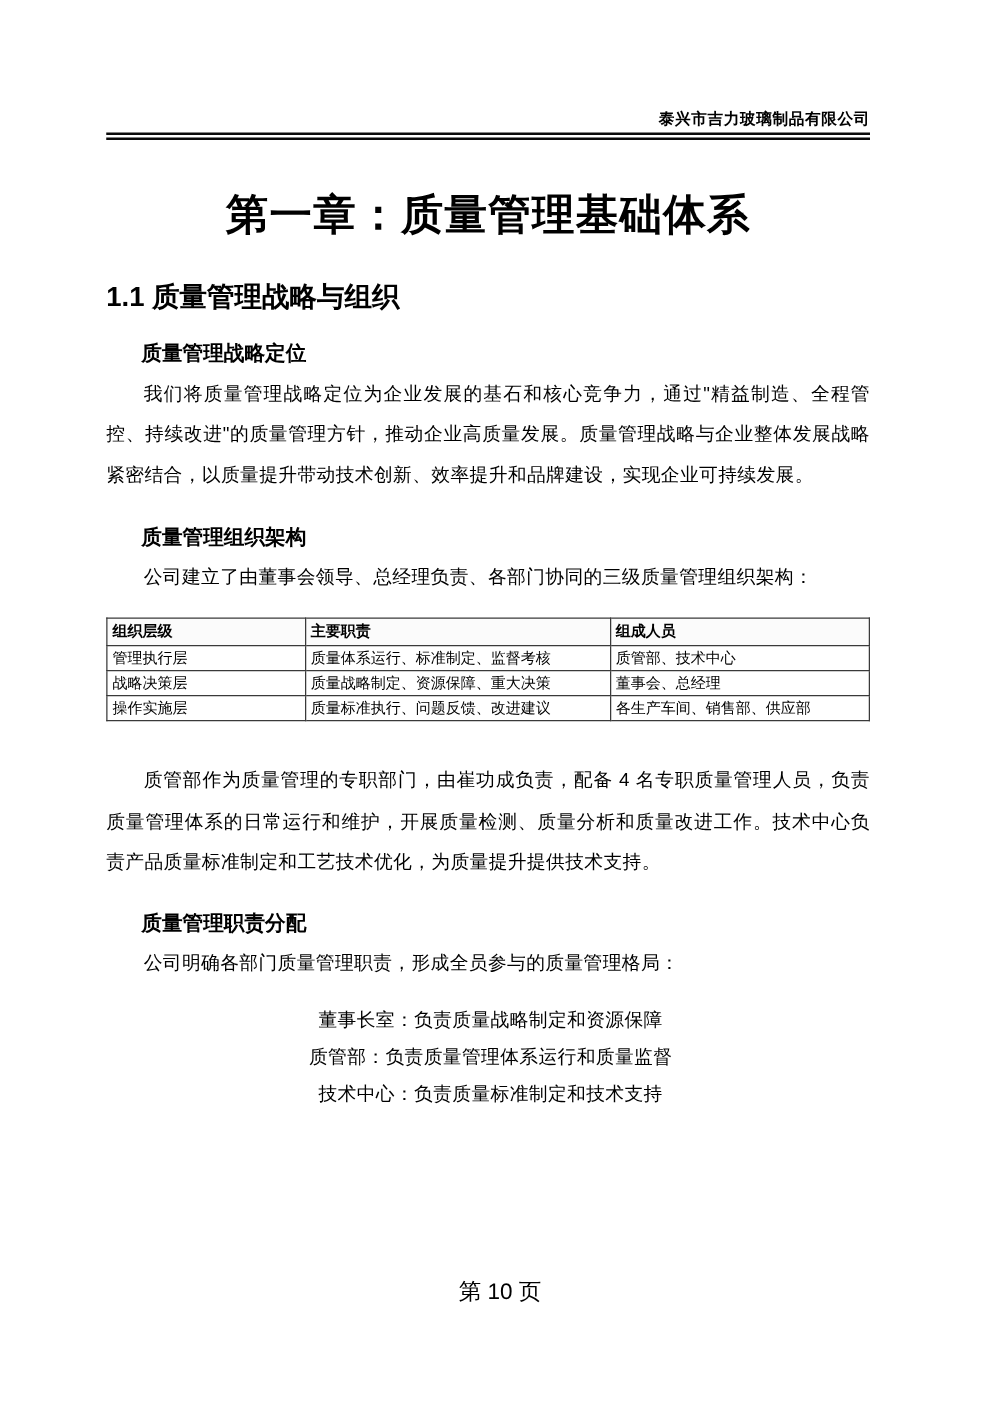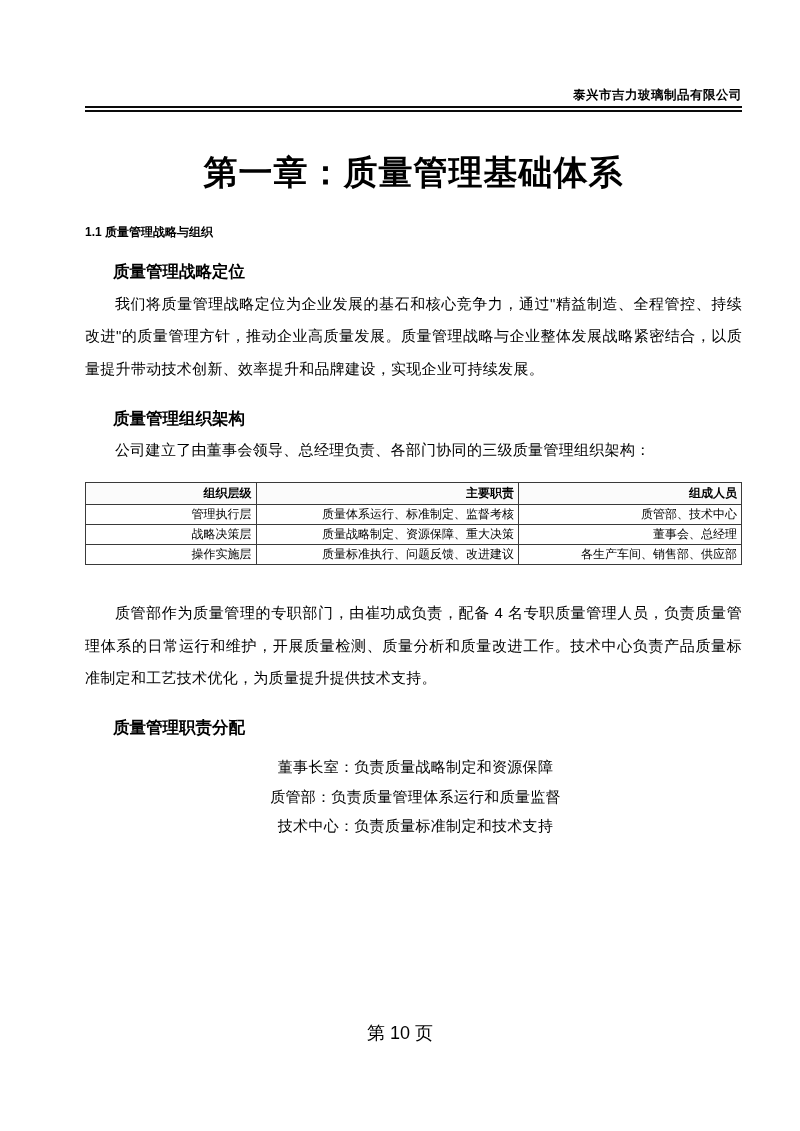--- a/index.html
+++ b/index.html
@@ -9,21 +9,21 @@
       color: #000000;
       font-family: "Liberation Sans", "DejaVu Sans", sans-serif;
     }
     .page {
       position: relative;
       width: 800px;
       height: 1131px;
       margin: 0 auto;
       background: #ffffff;
       box-sizing: border-box;
-      padding: 88px 58px 0 85px;
+      padding: 88px 104px 0 85px;
       overflow: hidden;
     }
     
     .doc-header .company {
       text-align: right;
       font-weight: bold;
       font-size: 12.5px;
       letter-spacing: 0.5px;
       margin-bottom: 3px;
       line-height: 1.2;
@@ -37,21 +37,21 @@
     
     h1.chapter-title {
       font-size: 34px;
       font-weight: bold;
       text-align: center;
       margin: 40px 0 0 0;
       letter-spacing: 1px;
       line-height: 1.2;
     }
     h2.section-heading {
-      font-size: 12px;
+      font-size: 22px;
       font-weight: bold;
       margin: 32px 0 0 0;
       line-height: 1.2;
     }
     h3.sub-heading {
       font-size: 16.5px;
       font-weight: bold;
       margin: 22px 0 0 28px;
       line-height: 1.3;
     }
@@ -68,21 +68,21 @@
     table.org-table {
       width: 100%;
       border-collapse: collapse;
       margin-top: 15px;
       font-size: 12px;
       table-layout: fixed;
     }
     table.org-table th,
     table.org-table td {
       border: 1px solid #3a3a3a;
-      text-align: right;
+      text-align: left;
       padding: 2px 4px;
       line-height: 1.25;
       overflow: hidden;
       white-space: nowrap;
     }
     table.org-table { border: 1.5px solid #1a1a1a; }
     table.org-table th {
       font-weight: bold;
       background: #fbfbfb;
       padding: 3px 4px;
@@ -161,20 +161,21 @@
         <td>质量标准执行、问题反馈、改进建议</td>
         <td>各生产车间、销售部、供应部</td>
       </tr>
     </tbody>
   </table>
 
   <p class="body-text indent" style="margin-top:32px;">质管部作为质量管理的专职部门，由崔功成负责，配备 4 名专职质量管理人员，负责质量管理体系的日常运行和维护，开展质量检测、质量分析和质量改进工作。技术中心负责产品质量标准制定和工艺技术优化，为质量提升提供技术支持。</p>
 
   <h3 class="sub-heading">质量管理职责分配</h3>
 
+  <p class="body-text indent">公司明确各部门质量管理职责，形成全员参与的质量管理格局：</p>
 
   <div class="resp-list">
     <div class="resp-item">董事长室：负责质量战略制定和资源保障</div>
     <div class="resp-item">质管部：负责质量管理体系运行和质量监督</div>
     <div class="resp-item">技术中心：负责质量标准制定和技术支持</div>
   </div>
 
   <footer class="doc-footer">
     <span>第 10 页</span>
   </footer>

